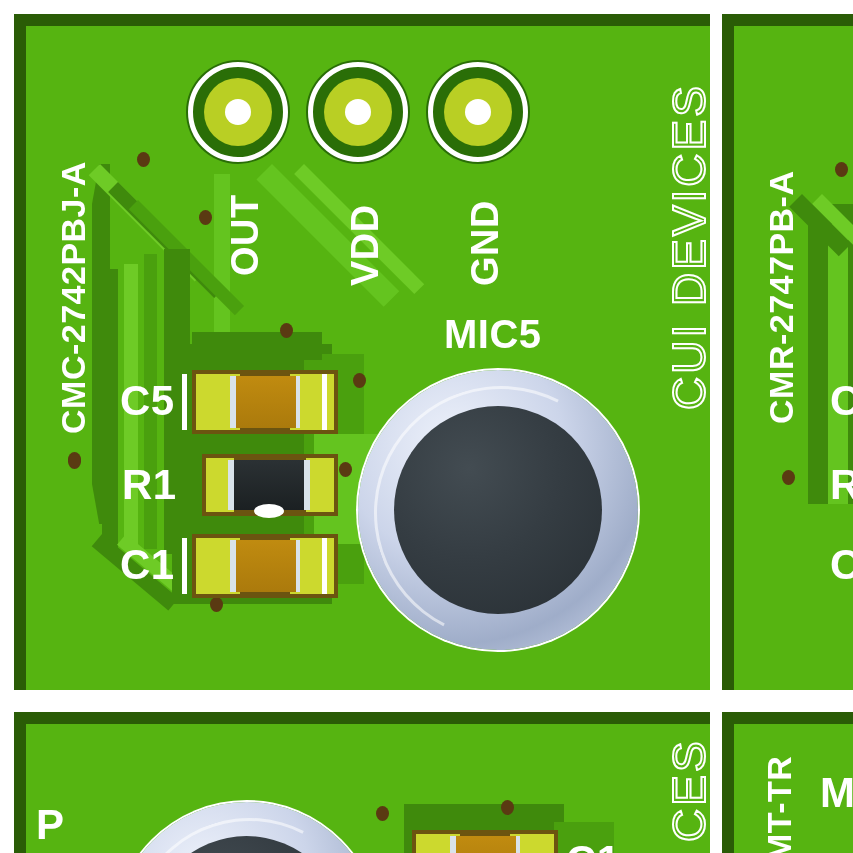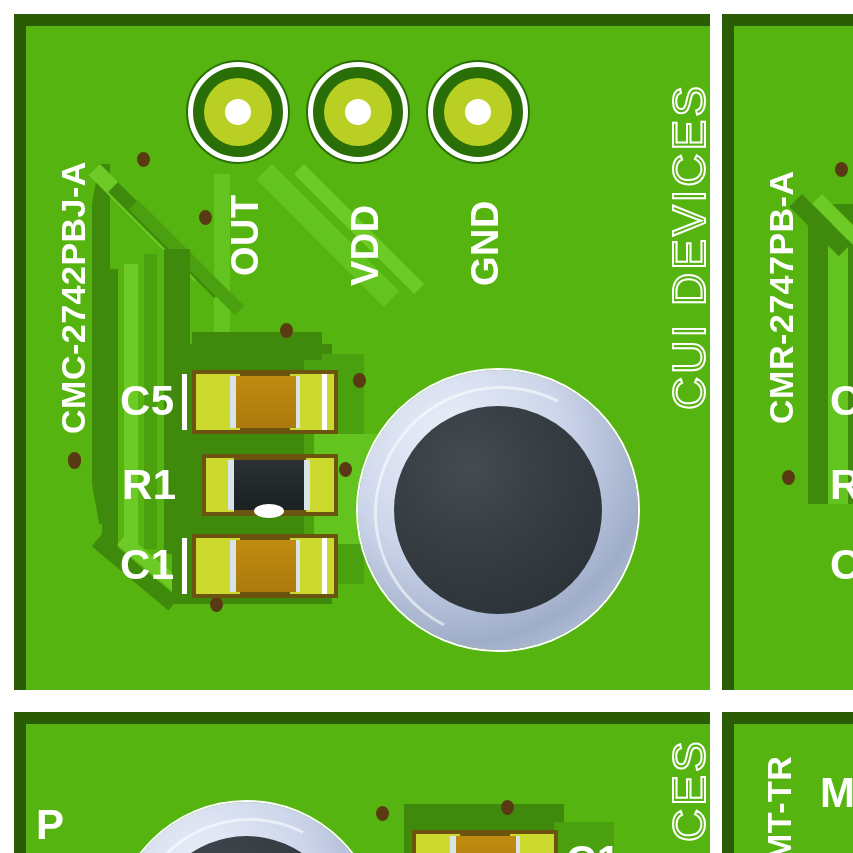--- a/index.html
+++ b/index.html
@@ -156,20 +156,21 @@
       <div class="term-fillet" style="left:99px;top:6px;width:9px;height:52px;"></div>
       <div class="body-cap" style="left:44px;top:6px;width:60px;height:52px;"></div>
     </div>
     <div class="silk" style="left:106px;top:530px;font-size:42px;">C1</div>
     <div class="silk" style="left:168px;top:524px;width:5px;height:56px;background:#ffffff;"></div>
     <div class="silk" style="left:308px;top:524px;width:5px;height:56px;background:#ffffff;"></div>
 
     <div class="mic" style="left:344px;top:356px;width:280px;height:280px;"></div>
     <div class="mic-inner" style="left:380px;top:392px;width:208px;height:208px;"></div>
     <div class="mic-gloss" style="left:360px;top:372px;width:248px;height:248px;"></div>
+    <div class="silk" style="left:430px;top:300px;font-size:40px;">MIC5</div>
   </div>
 
   <div class="panel" style="left:722px;top:14px;width:131px;height:676px;">
     <div class="subst" style="left:12px;top:12px;width:131px;height:664px;"></div>
 
     <div class="cu cu-dark" style="left:86px;top:190px;width:60px;height:300px;"></div>
     <div class="cu cu-lite" style="left:106px;top:210px;width:20px;height:280px;"></div>
     <div class="cu cu-dark" style="left:80px;top:180px;width:70px;height:18px;transform:rotate(45deg);transform-origin:0 0;"></div>
     <div class="cu cu-lite2" style="left:100px;top:180px;width:60px;height:14px;transform:rotate(45deg);transform-origin:0 0;"></div>
 

